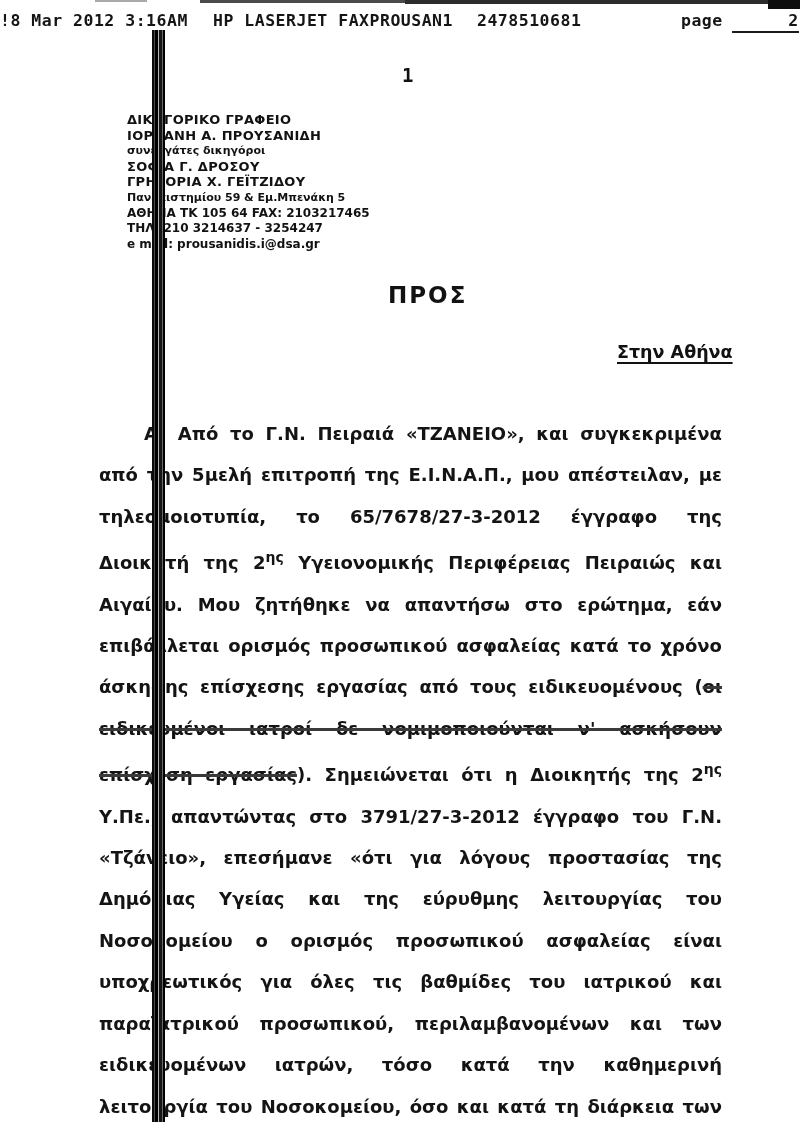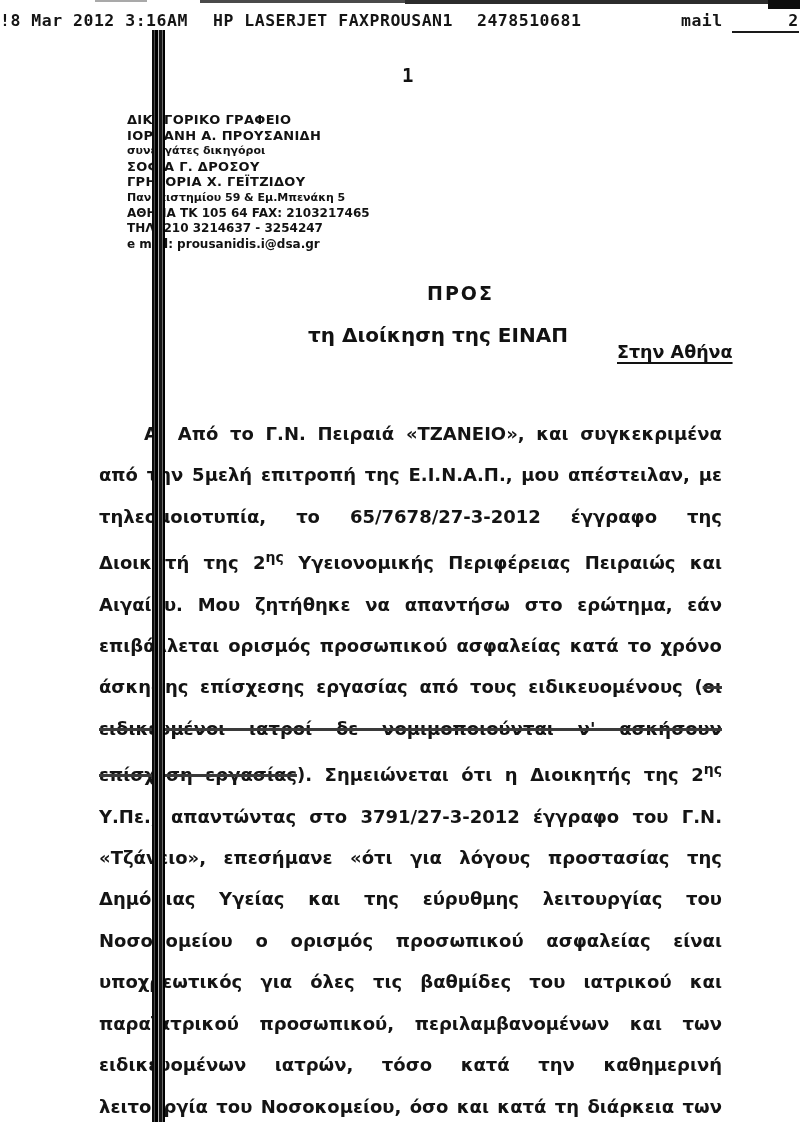--- a/index.html
+++ b/index.html
@@ -44,21 +44,21 @@
   .letterhead{
     position:absolute;left:127px;top:112px;
     white-space:nowrap;
   }
   .lh-caps{font-size:13px;font-weight:700;letter-spacing:.3px;line-height:15.6px;}
   .lh-small{font-size:11px;font-weight:700;line-height:15.6px;}
   .lh-addr{font-size:12px;font-weight:700;line-height:15.6px;}
   
   .to-label{
     position:absolute;left:388px;top:282px;
-    font-size:19px;font-weight:700;letter-spacing:2px;margin-left:39px;
+    font-size:23px;font-weight:700;letter-spacing:2px;
   }
   .to-name{
     position:absolute;left:308px;top:323px;
     font-size:20px;font-weight:700;
   }
   .place{
     position:absolute;left:617px;top:342px;
     font-size:17.5px;font-weight:700;
     text-decoration:underline;
     text-decoration-thickness:2px;
@@ -98,38 +98,37 @@
 <div class="page">
 
   <div class="smudge sm1"></div>
   <div class="smudge sm2"></div>
   <div class="smudge sm3"></div>
   <div class="smudge sm4"></div>
 
   <span class="hdr hdr-ts">!8 Mar 2012 3:16AM</span>
   <span class="hdr hdr-dev">HP LASERJET FAXPROUSAN1</span>
   <span class="hdr hdr-num">2478510681</span>
-  <span class="hdr hdr-pg"><span>mail</span><span class="pg-line"><span>2</span></span></span>
+  <span class="hdr hdr-pg"><span>page</span><span class="pg-line"><span>2</span></span></span>
 
   <div class="pagenum">1</div>
 
   <div class="letterhead">
     <div class="lh-caps">ΔΙΚΗΓΟΡΙΚΟ ΓΡΑΦΕΙΟ</div>
     <div class="lh-caps">ΙΟΡΔΑΝΗ Α. ΠΡΟΥΣΑΝΙΔΗ</div>
     <div class="lh-small">συνεργάτες δικηγόροι</div>
     <div class="lh-caps">ΣΟΦΙΑ Γ. ΔΡΟΣΟΥ</div>
     <div class="lh-caps">ΓΡΗΓΟΡΙΑ Χ. ΓΕΪΤΖΙΔΟΥ</div>
     <div class="lh-small">Πανεπιστημίου 59 &amp; Εμ.Μπενάκη 5</div>
     <div class="lh-addr">ΑΘΗΝΑ ΤΚ 105 64 FAX: 2103217465</div>
     <div class="lh-addr">ΤΗΛ: 210 3214637 - 3254247</div>
     <div class="lh-addr">e mail: prousanidis.i@dsa.gr</div>
   </div>
 
   <div class="to-label">ΠΡΟΣ</div>
-  <div class="to-name">τη Διοίκηση της ΕΙΝΑΠ</div>
   <div class="place">Στην Αθήνα</div>
 
   <div class="body-text">
       <p><span>Α] Από το Γ.Ν. Πειραιά «ΤΖΑΝΕΙΟ», και συγκεκριμένα από την 5μελή επιτροπή της Ε.Ι.Ν.Α.Π., μου απέστειλαν, με τηλεομοιοτυπία, το 65/7678/27-3-2012 έγγραφο της Διοικητή της 2</span><span class="sup">ης</span><span> Υγειονομικής Περιφέρειας Πειραιώς και Αιγαίου. Μου ζητήθηκε να απαντήσω στο ερώτημα, εάν επιβάλλεται ορισμός προσωπικού ασφαλείας κατά το χρόνο άσκησης επίσχεσης εργασίας από τους ειδικευομένους (</span><span class="strike">οι ειδικευμένοι ιατροί δε νομιμοποιούνται ν' ασκήσουν επίσχεση εργασίας</span><span>). Σημειώνεται ότι η Διοικητής της 2</span><span class="sup">ης</span><span> Υ.Πε., απαντώντας στο 3791/27-3-2012 έγγραφο του Γ.Ν. «Τζάνειο», επεσήμανε «ότι για λόγους προστασίας της Δημόσιας Υγείας και της εύρυθμης λειτουργίας του Νοσοκομείου ο ορισμός προσωπικού ασφαλείας είναι υποχρεωτικός για όλες τις βαθμίδες του ιατρικού και παραϊατρικού προσωπικού, περιλαμβανομένων και των ειδικευομένων ιατρών, τόσο κατά την καθημερινή λειτουργία του Νοσοκομείου, όσο και κατά τη διάρκεια των γενικών εφημεριών, βάσει της σχετικής υπ' αρ. πρωτ. ΙΓ4763/28-2-2012 γνωμοδότησης του Νομικού Συμβούλου της 2</span></p>
     </div>
 
   <div class="vline"></div>
 
 </div>
 

